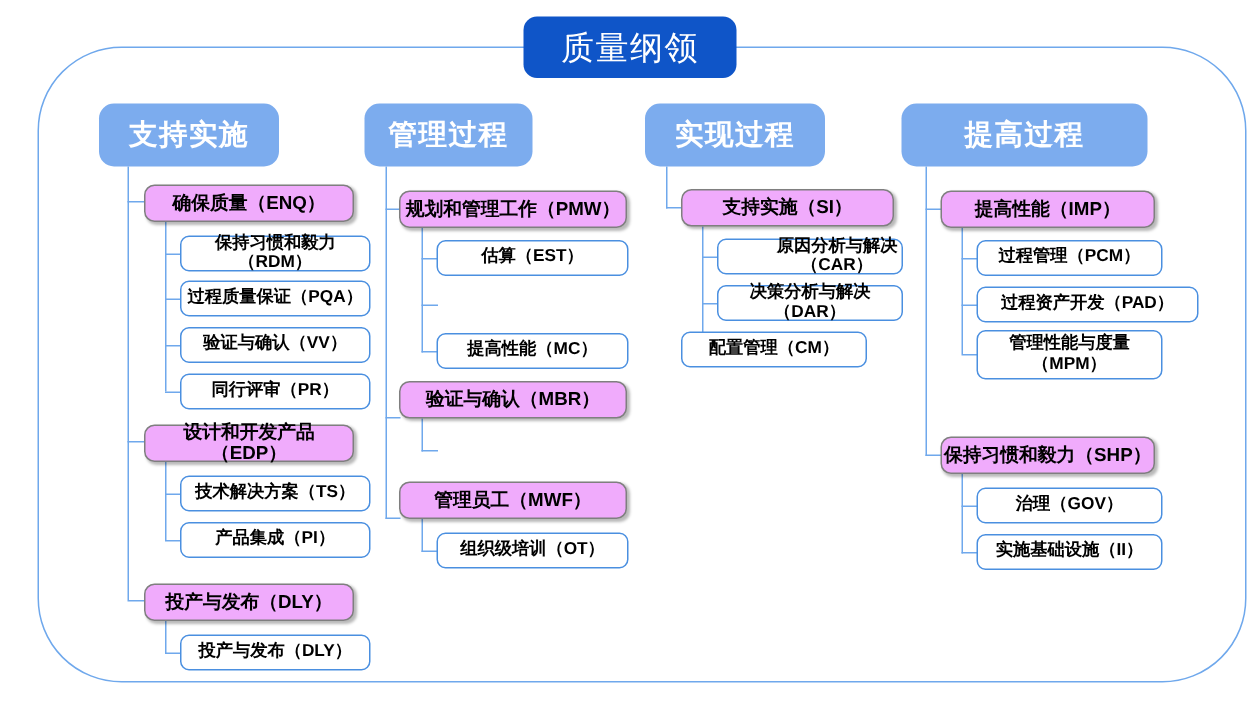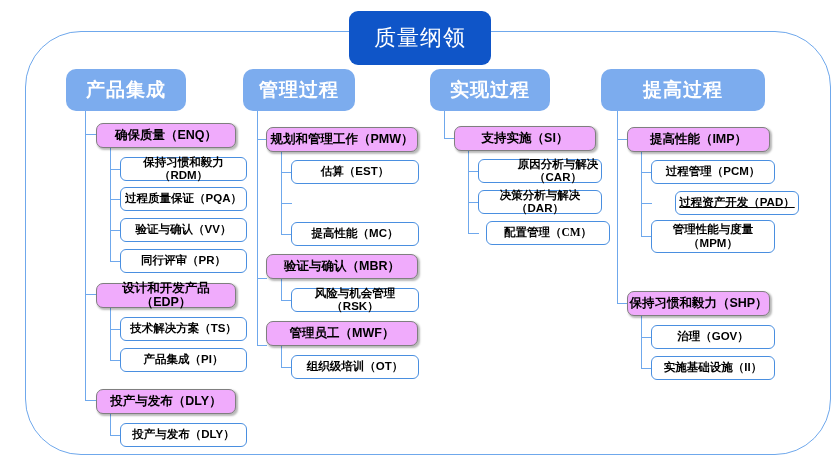--- a/index.html
+++ b/index.html
@@ -19,21 +19,21 @@
     box-sizing:border-box;
     border:1.6px solid #6FA8EC;
     border-radius:56px;
     background:transparent;
   }
 
   
   .root-title{
     position:absolute;
     left:349px;top:11px;
-    width:142px;height:54px;
+    width:142px;height:41px;
     background:#0F55C8;
     border-radius:9px;
     color:#ffffff;
     font-size:22px;
     font-weight:400;
     letter-spacing:1px;
     display:flex;align-items:center;justify-content:center;
     z-index:5;
   }
 
@@ -103,21 +103,21 @@
 </style>
 </head>
 <body>
 
 <div id="canvas">
 
   <div class="outer-frame"></div>
 
   <div class="root-title">质量纲领</div>
 
-  <div class="col-header" style="left:66px;top:69px;width:120px;">产品集成</div>
+  <div class="col-header" style="left:66px;top:69px;width:120px;">支持实施</div>
 
   <div class="conn-v" style="left:85px;top:111px;height:289px;"></div>
 
   <div class="conn-h" style="left:85px;top:134px;width:12px;"></div>
   <div class="node-l2" style="left:96px;top:123px;width:140px;">确保质量（ENQ）</div>
   <div class="conn-v" style="left:110px;top:148px;height:113px;"></div>
   <div class="conn-h" style="left:110px;top:169px;width:11px;"></div>
   <div class="node-l3" style="left:120px;top:157px;width:127px;">保持习惯和毅力（RDM）</div>
   <div class="conn-h" style="left:110px;top:199px;width:11px;"></div>
   <div class="node-l3" style="left:120px;top:187px;width:127px;">过程质量保证（PQA）</div>
@@ -150,53 +150,52 @@
   <div class="conn-h" style="left:281px;top:172px;width:11px;"></div>
   <div class="node-l3" style="left:291px;top:160px;width:128px;">估算（EST）</div>
   <div class="conn-h" style="left:281px;top:203px;width:11px;"></div>
   <div class="conn-h" style="left:281px;top:234px;width:11px;"></div>
   <div class="node-l3" style="left:291px;top:222px;width:128px;">提高性能（MC）</div>
 
   <div class="conn-h" style="left:257px;top:278px;width:10px;"></div>
   <div class="node-l2" style="left:266px;top:254px;width:152px;">验证与确认（MBR）</div>
   <div class="conn-v" style="left:281px;top:279px;height:22px;"></div>
   <div class="conn-h" style="left:281px;top:300px;width:11px;"></div>
-  <div class="node-l3" style="left:291px;top:288px;width:128px;">风险与机会管理（RSK）</div>
 
   <div class="conn-h" style="left:257px;top:345px;width:10px;"></div>
   <div class="node-l2" style="left:266px;top:321px;width:152px;">管理员工（MWF）</div>
   <div class="conn-v" style="left:281px;top:346px;height:22px;"></div>
   <div class="conn-h" style="left:281px;top:367px;width:11px;"></div>
   <div class="node-l3" style="left:291px;top:355px;width:128px;">组织级培训（OT）</div>
 
   <div class="col-header" style="left:430px;top:69px;width:120px;">实现过程</div>
 
   <div class="conn-v" style="left:444px;top:111px;height:28px;"></div>
 
   <div class="conn-h" style="left:444px;top:138px;width:11px;"></div>
   <div class="node-l2" style="left:454px;top:126px;width:142px;">支持实施（SI）</div>
   <div class="conn-v" style="left:468px;top:151px;height:83px;"></div>
   <div class="conn-h" style="left:468px;top:171px;width:11px;"></div>
   <div class="node-l3" style="left:478px;top:159px;width:124px;padding-left:36px;">原因分析与解决（CAR）</div>
   <div class="conn-h" style="left:468px;top:202px;width:11px;"></div>
   <div class="node-l3" style="left:478px;top:190px;width:124px;">决策分析与解决（DAR）</div>
   <div class="conn-h" style="left:468px;top:233px;width:11px;"></div>
-  <div class="node-l3" style="left:486px;top:221px;width:124px;font-family:Liberation Serif, serif;">配置管理（CM）</div>
+  <div class="node-l3" style="left:454px;top:221px;width:124px;">配置管理（CM）</div>
 
   <div class="col-header" style="left:601px;top:69px;width:164px;">提高过程</div>
 
   <div class="conn-v" style="left:617px;top:111px;height:193px;"></div>
 
   <div class="conn-h" style="left:617px;top:139px;width:11px;"></div>
   <div class="node-l2" style="left:627px;top:127px;width:143px;text-align:center;">提高性能（IMP）</div>
   <div class="conn-v" style="left:641px;top:152px;height:84px;"></div>
   <div class="conn-h" style="left:641px;top:172px;width:11px;"></div>
   <div class="node-l3" style="left:651px;top:160px;width:124px;">过程管理（PCM）</div>
   <div class="conn-h" style="left:641px;top:203px;width:11px;"></div>
-  <div class="node-l3" style="left:675px;top:191px;width:124px;text-decoration:underline;">过程资产开发（PAD）</div>
+  <div class="node-l3" style="left:651px;top:191px;width:148px;">过程资产开发（PAD）</div>
   <div class="conn-h" style="left:641px;top:236px;width:11px;"></div>
   <div class="node-l3 tall" style="left:651px;top:220px;width:124px;white-space:pre-line;">管理性能与度量
 （MPM）</div>
 
   <div class="conn-h" style="left:617px;top:303px;width:11px;"></div>
   <div class="node-l2" style="left:627px;top:291px;width:143px;">保持习惯和毅力（SHP）</div>
   <div class="conn-v" style="left:641px;top:316px;height:53px;"></div>
   <div class="conn-h" style="left:641px;top:337px;width:11px;"></div>
   <div class="node-l3" style="left:651px;top:325px;width:124px;">治理（GOV）</div>
   <div class="conn-h" style="left:641px;top:368px;width:11px;"></div>

